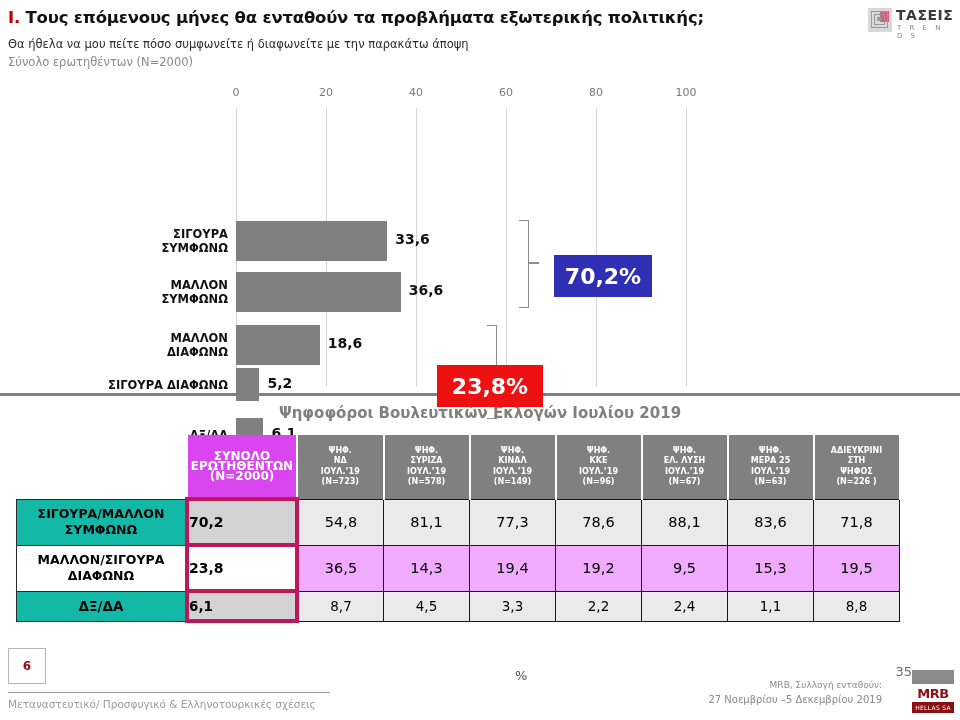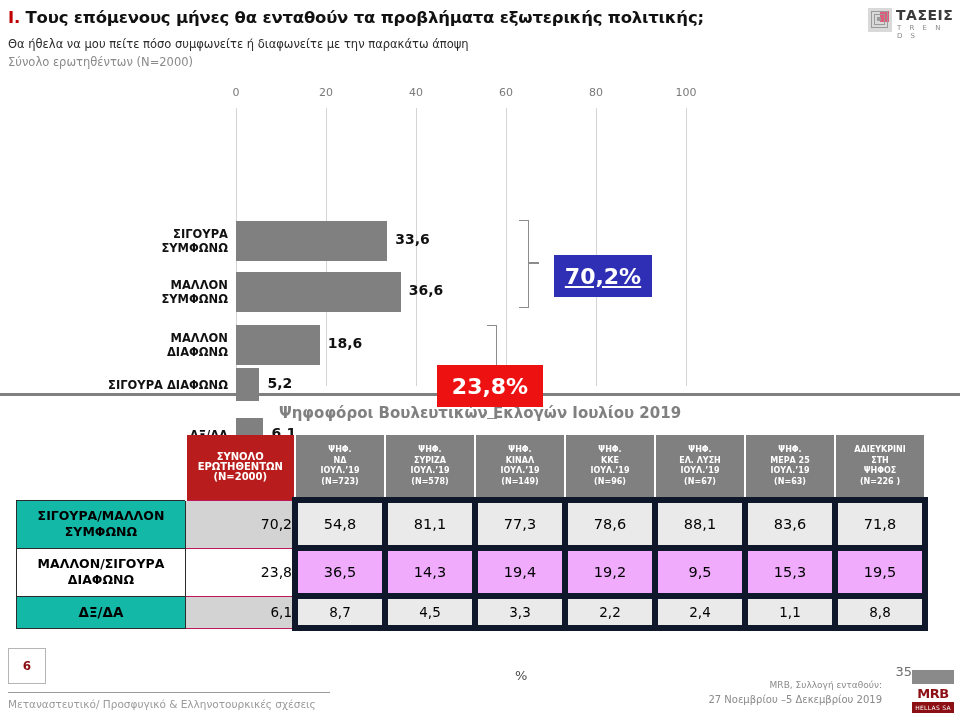--- a/index.html
+++ b/index.html
@@ -54,31 +54,31 @@
   
   #divider-top{position:absolute;left:0;top:393px;width:960px;height:3px;background:#808080;}
 
   
   #table-caption{position:absolute;left:0;top:404px;width:960px;text-align:center;
      font-size:15px;font-weight:bold;color:#808080;}
 
   #poll-table{position:absolute;left:16px;top:435px;border-collapse:collapse;}
   #poll-table td,#poll-table th{padding:0;}
   .hdr-blank{width:168px;border:none;background:#fff;}
-  .hdr-total{background:#b91c1c;color:#fff;width:106px;height:62px;
-     font-size:10px;font-weight:bold;text-align:center;line-height:10px;
+  .hdr-total{background:#d946ef;color:#fff;width:106px;height:62px;
+     font-size:12px;font-weight:bold;text-align:center;line-height:10px;
      border-left:2px solid #fff;border-right:2px solid #fff;}
   .hdr-grey{background:#808080;color:#fff;width:84px;height:62px;
      font-size:8px;text-align:center;line-height:10.5px;
      border-left:2px solid #fff;border-right:2px solid #fff;}
   .rowlab{width:168px;font-size:12.5px;font-weight:bold;text-align:center;
      border:1.5px solid #2b2b2b;line-height:16px;padding:2px 0;}
-  .cell-total{width:106px;font-size:14px;font-weight:normal;text-align:right;
-     border:1px solid #be185d;}
-  .cell{width:84px;font-size:14.5px;text-align:center;border:6px solid #0f172a;}
+  .cell-total{width:106px;font-size:14px;font-weight:bold;text-align:left;
+     border:4px solid #be185d;}
+  .cell{width:84px;font-size:14.5px;text-align:center;border:1px solid #0f172a;}
   tr.shade .rowlab{background:#14b8a6;}
   tr.shade .cell-total{background:#d3d3d3;}
   tr.shade .cell{background:#eaeaea;}
   tr.plain .rowlab{background:#fff;}
   tr.plain .cell-total{background:#fff;}
   tr.plain .cell{background:#f0abfc;}
   tr.r1 td{height:42px;}
   tr.r2 td{height:42px;}
   tr.r3 td{height:26px;}
   tr.r3 .rowlab,tr.r3 .cell,tr.r3 .cell-total{font-size:13.5px;}
@@ -172,21 +172,21 @@
         <div>ΔΞ/ΔΑ</div>
       </div>
     </div>
 
   <div class="brace" style="left:519px;top:140px;width:9px;height:86px;"></div>
   <div class="brace-tick" style="left:528px;top:182px;"></div>
 
   <div class="brace" style="left:487px;top:245px;width:9px;height:92px;"></div>
   <div class="brace-tick" style="left:496px;top:290px;"></div>
 
-  <div class="callout" style="left:554px;top:175px;width:98px;height:42px;background:#2f2fb5;text-decoration:underline;">
+  <div class="callout" style="left:554px;top:175px;width:98px;height:42px;background:#2f2fb5;">
     <span>70,2%</span>
   </div>
   <div class="callout" style="left:437px;top:285px;width:106px;height:42px;background:#ee1111;">
     <span>23,8%</span>
   </div>
 
 </div>
 
 <div id="divider-top"></div>
 

